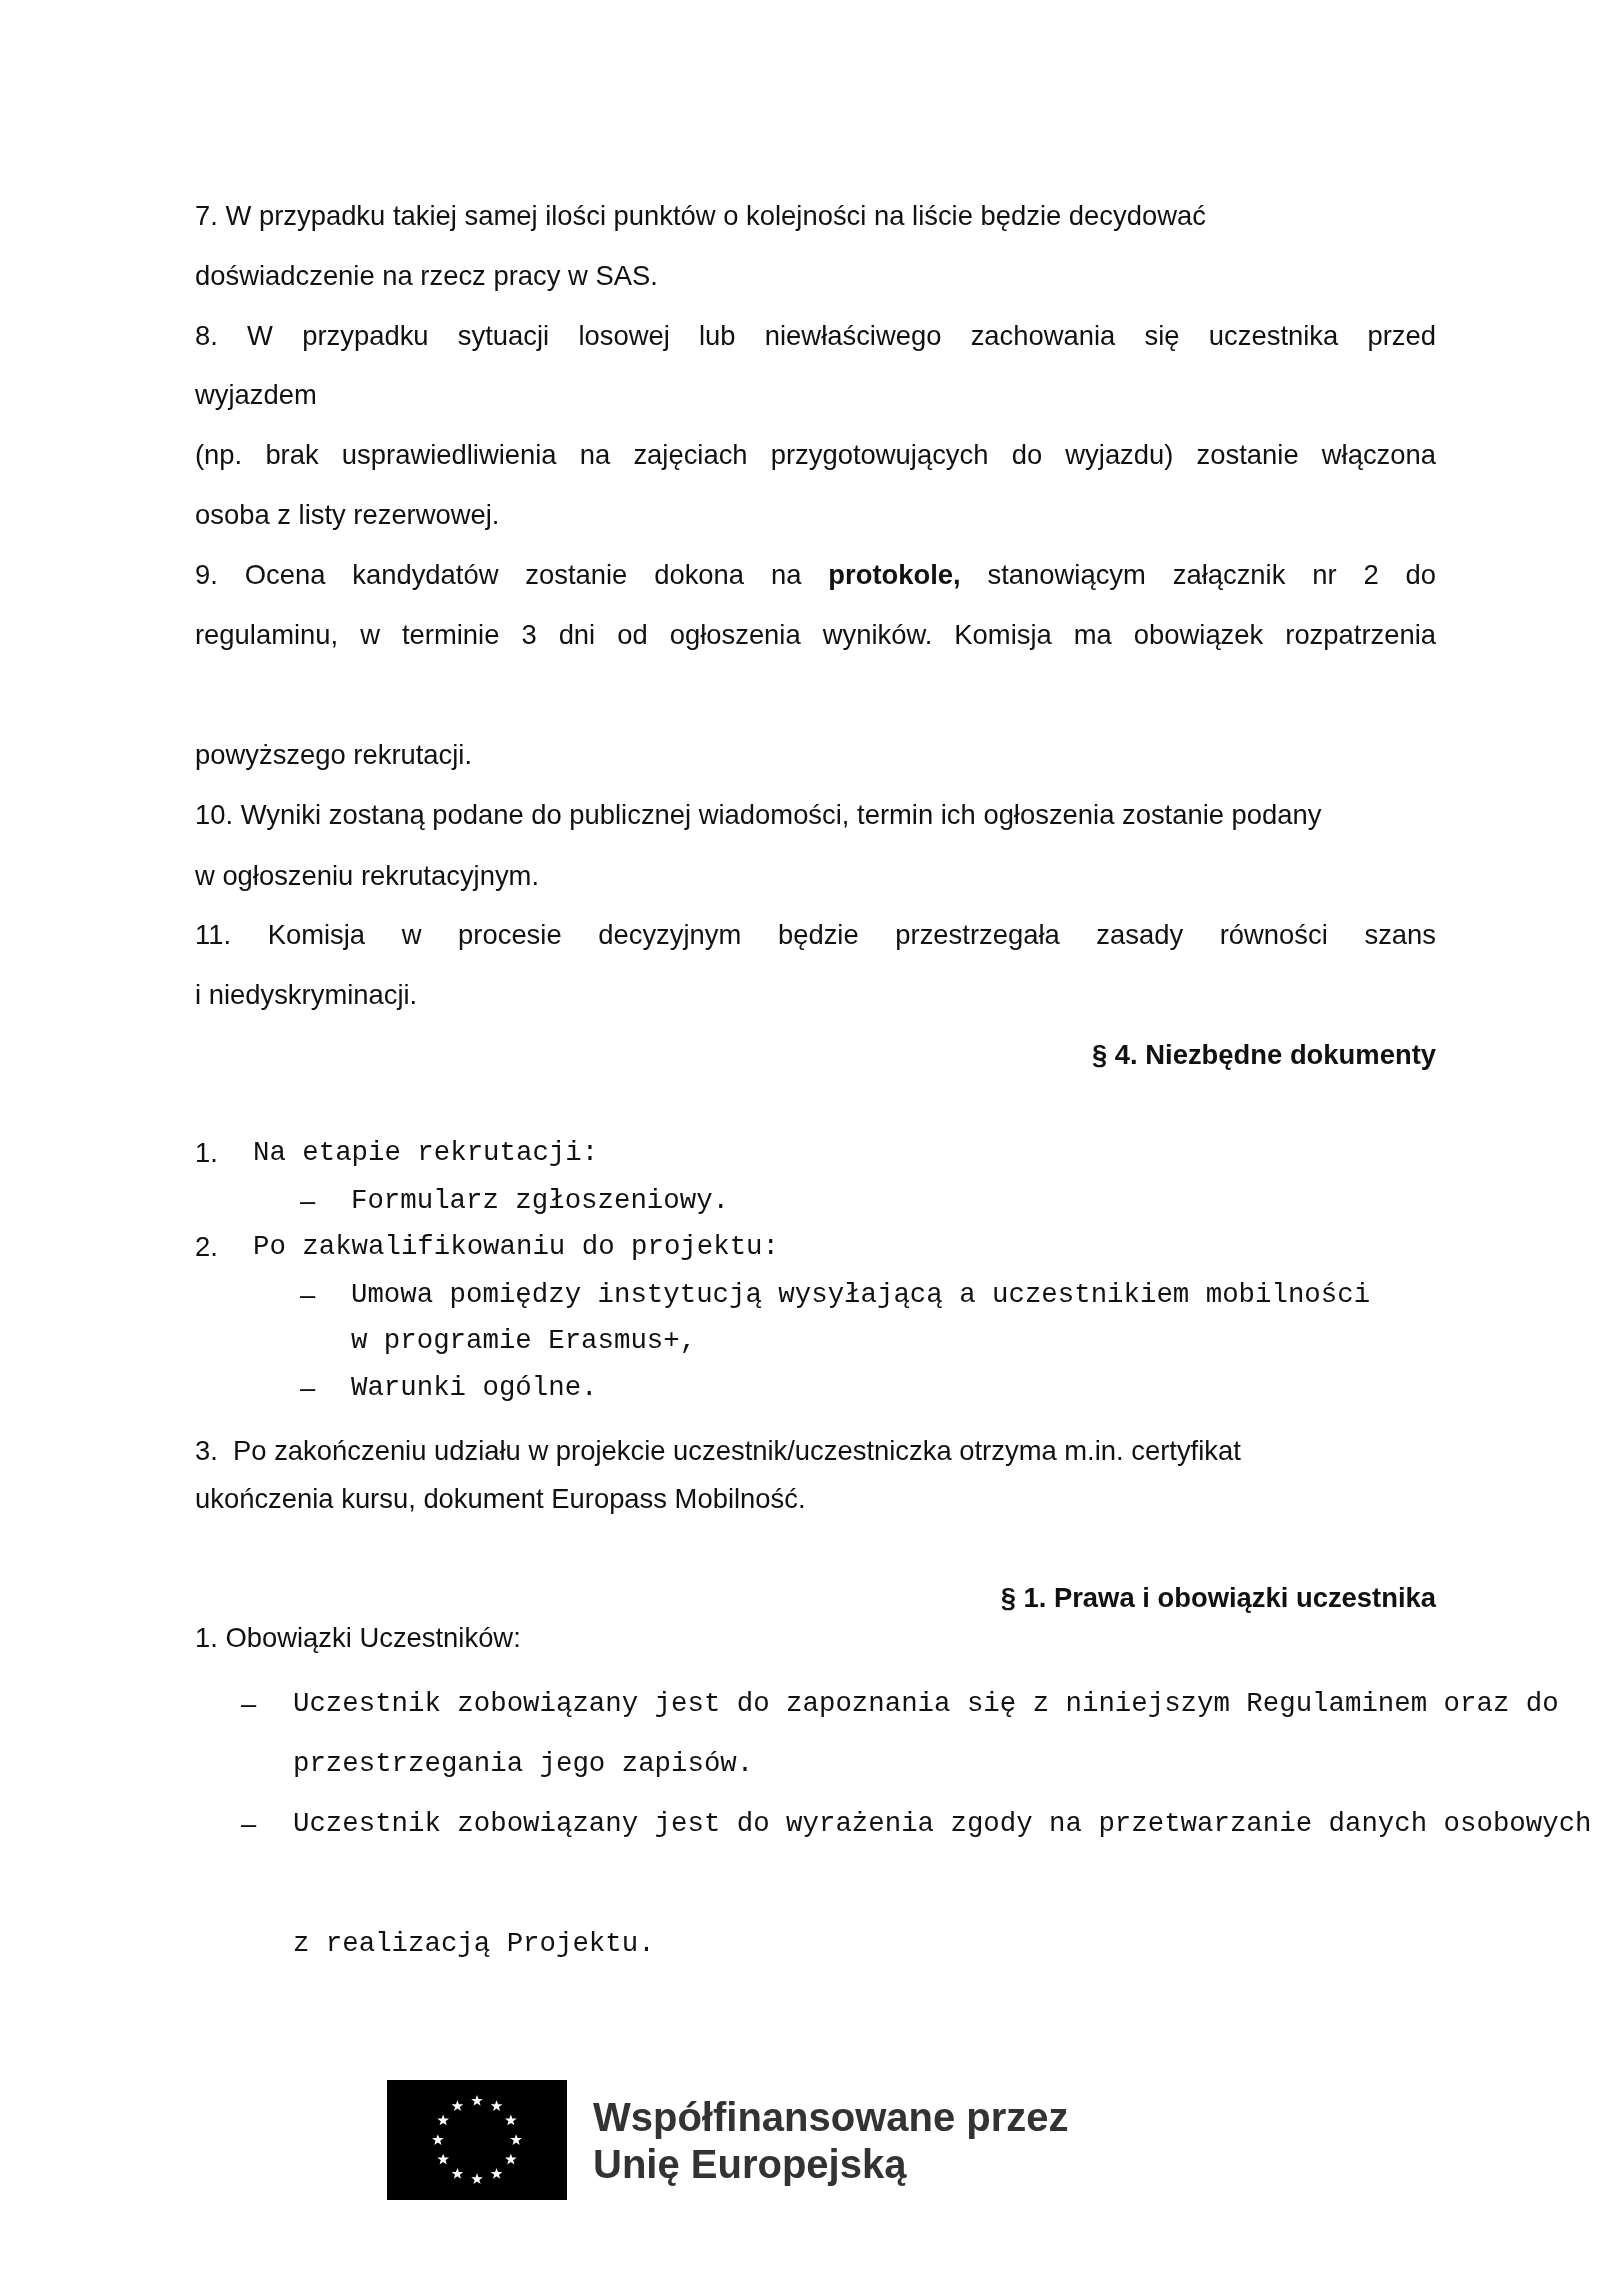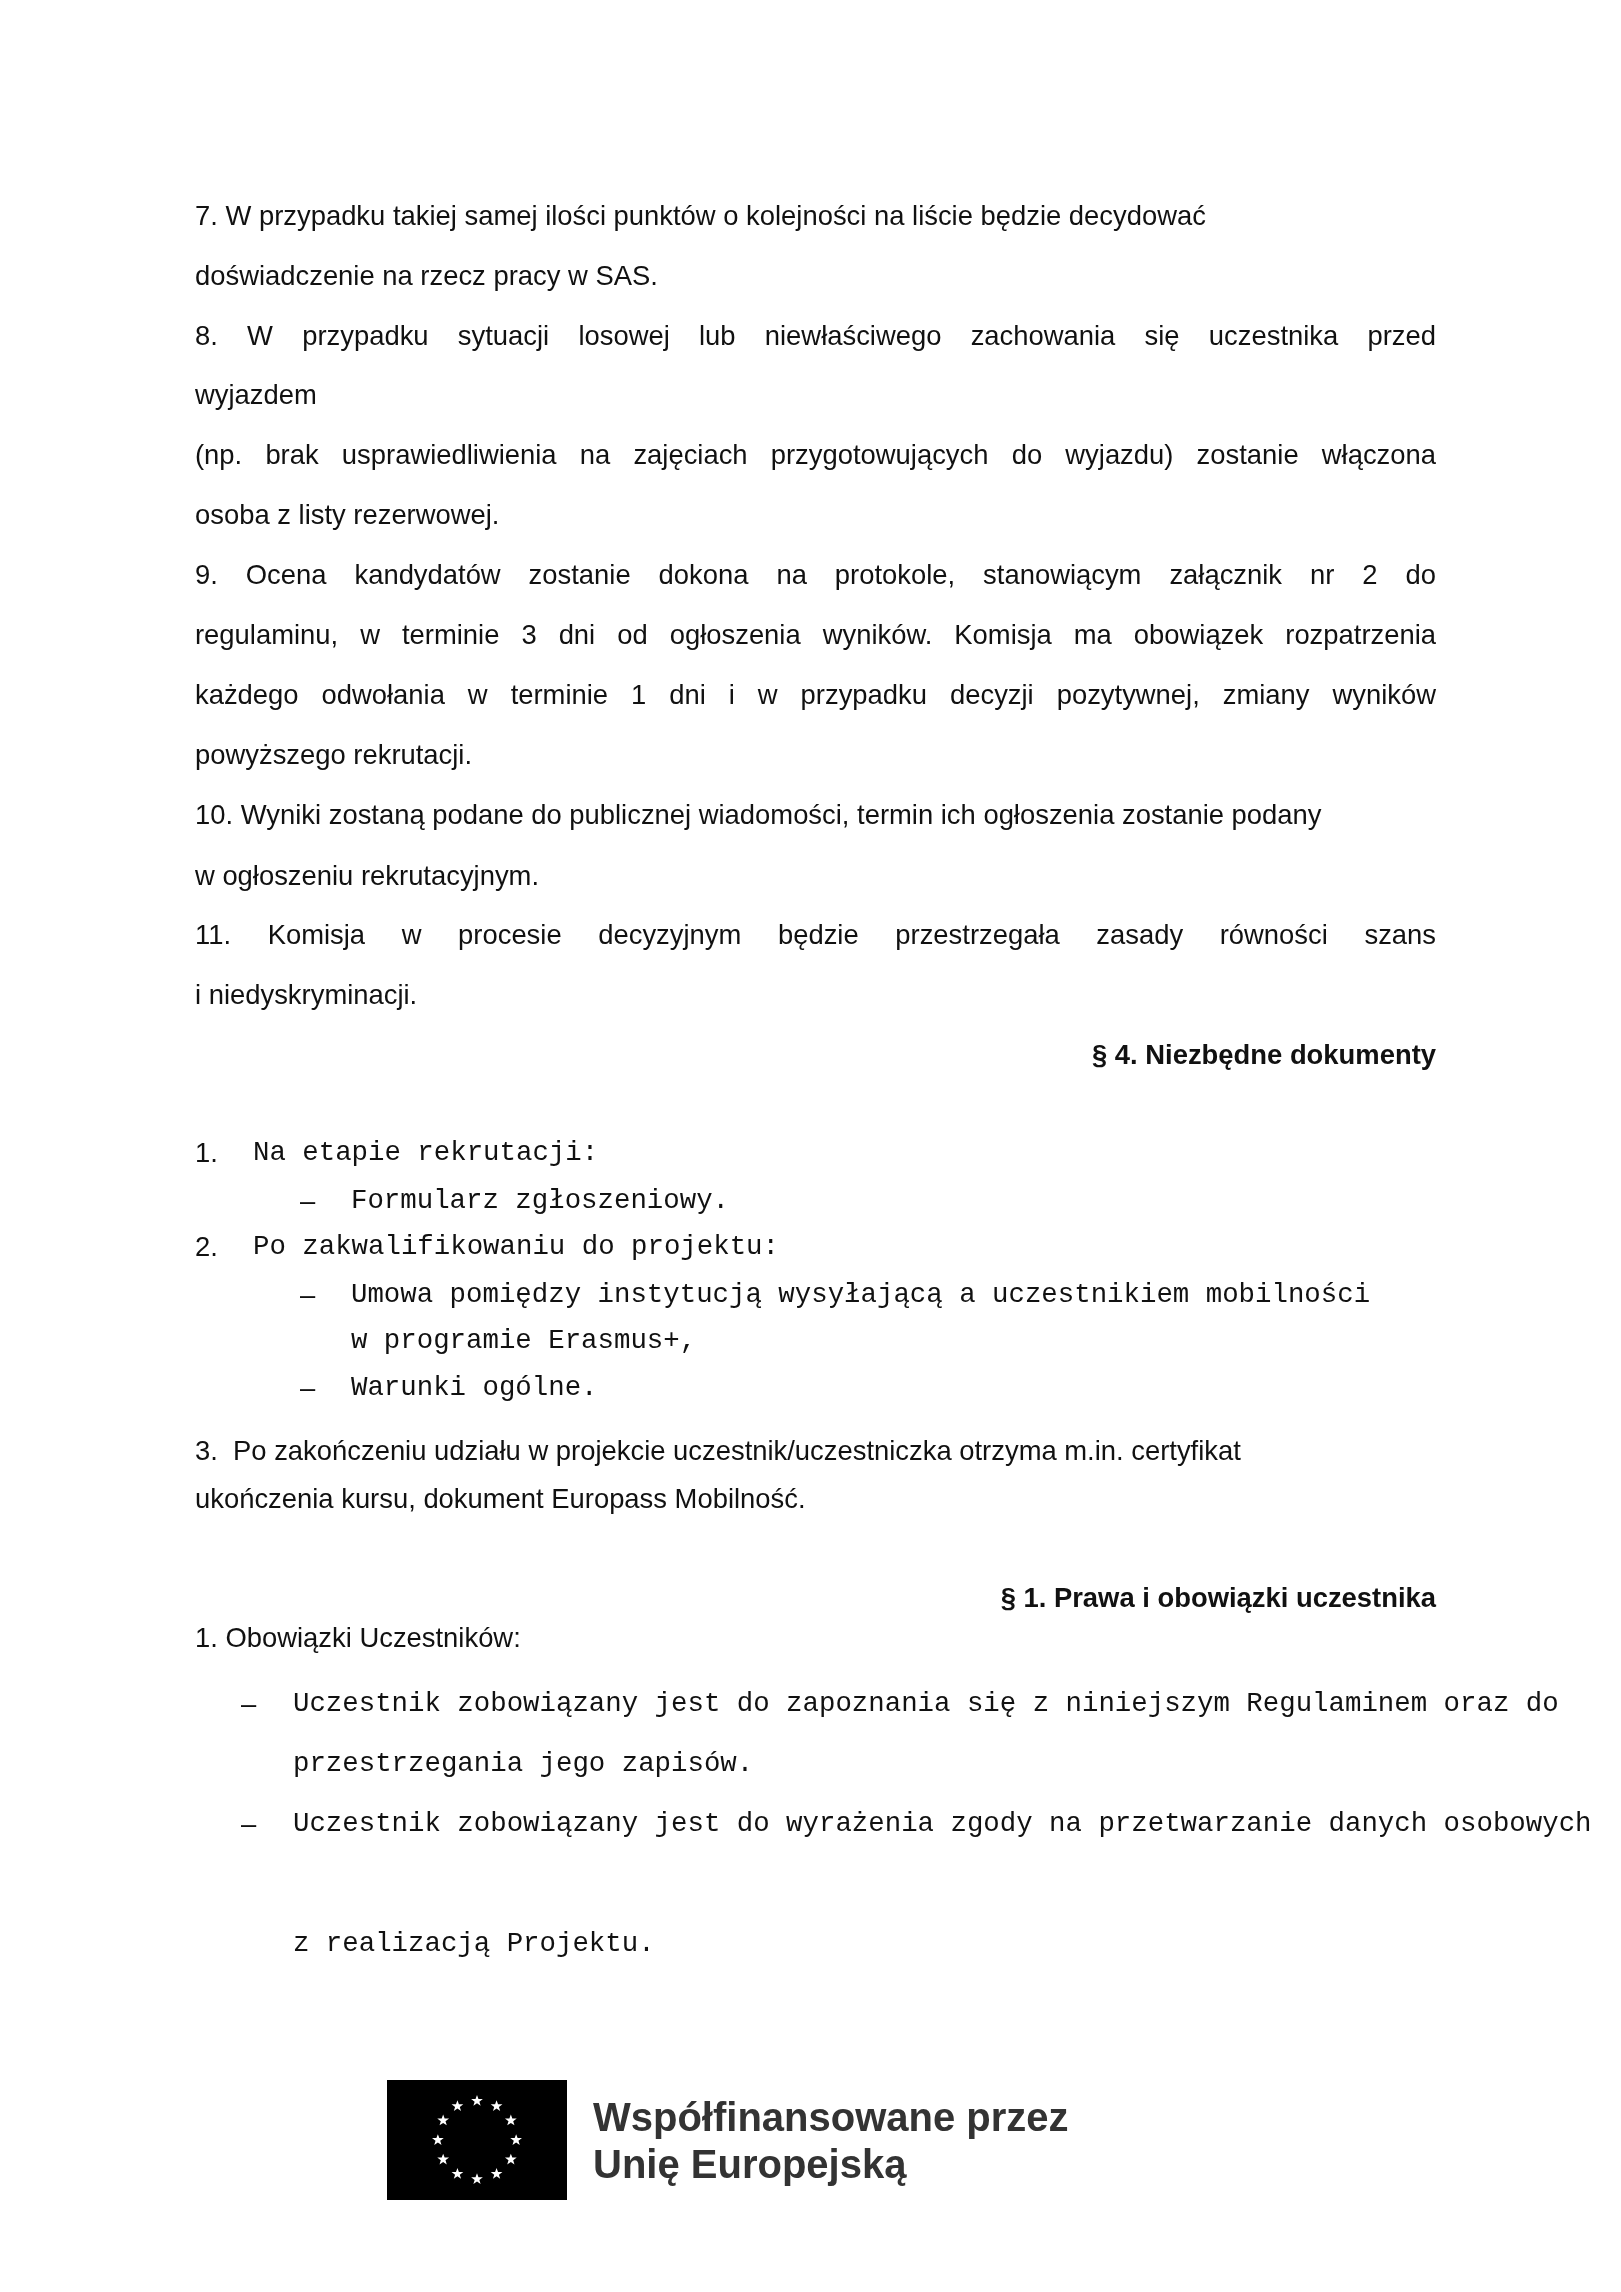--- a/index.html
+++ b/index.html
@@ -2,21 +2,21 @@
 <html><head>
 <meta charset="utf-8">
 <style>
   html, body { margin: 0; padding: 0; background: #ffffff; }
   body { width: 1621px; height: 2293px; position: relative; overflow: hidden;
          font-family: "Liberation Sans", "DejaVu Sans", sans-serif; color: #111; }
   .page { position: absolute; left: 0; top: 0; width: 1621px; height: 1835px; }
   .line { position: absolute; left: 195px; width: 1241px; font-size: 27.4px; line-height: 35px;
           white-space: nowrap; }
   .just { text-align: justify; text-align-last: justify; }
-  .bold { font-weight: normal; }
+  .bold { font-weight: bold; }
   .heading { position: absolute; left: 195px; width: 1241px; text-align: right;
              font-size: 27.4px; line-height: 35px; font-weight: bold; }
   .num { position: absolute; font-size: 27.4px; line-height: 35px; }
   .dash { position: absolute; font-size: 27.4px; line-height: 35px; }
   .sub { position: absolute; font-size: 27.4px; line-height: 35px; white-space: nowrap; font-family: Liberation Mono, monospace; }
   .eu-flag { position: absolute; left: 387px; top: 2080px; width: 180px; height: 120px; background: #000; }
   .eu-flag svg { width: 100%; height: 100%; display: block; }
   .eu-text { position: absolute; left: 593px; top: 2094px; font-size: 40px; line-height: 47px;
              font-weight: bold; color: #333; font-family: "Liberation Sans", sans-serif; }
 </style>
@@ -28,21 +28,20 @@
   <div class="line" style="top:198px">7. W przypadku takiej samej ilości punktów o kolejności na liście będzie decydować</div>
   <div class="line" style="top:258px">doświadczenie na rzecz pracy w SAS.</div>
 
   <div class="line just" style="top:318px">8. W przypadku sytuacji losowej lub niewłaściwego zachowania się uczestnika przed</div>
   <div class="line" style="top:377px">wyjazdem</div>
   <div class="line" style="top:497px">osoba z listy rezerwowej.</div>
   <div class="line just" style="top:437px">(np. brak usprawiedliwienia na zajęciach przygotowujących do wyjazdu) zostanie włączona</div>
 
   <div class="line just" style="top:557px"><span style="white-space:pre">9. Ocena kandydatów zostanie dokona na </span><span class="bold">protokole,</span><span style="white-space:pre"> stanowiącym załącznik nr 2 do</span></div>
   <div class="line just" style="top:617px">regulaminu, w terminie 3 dni od ogłoszenia wyników. Komisja ma obowiązek rozpatrzenia</div>
-  <div class="line just" style="top:677px">każdego odwołania w terminie 1 dni i w przypadku decyzji pozytywnej, zmiany wyników</div>
   <div class="line" style="top:737px">powyższego rekrutacji.</div>
 
   <div class="line" style="top:797px">10. Wyniki zostaną podane do publicznej wiadomości, termin ich ogłoszenia zostanie podany</div>
   <div class="line" style="top:858px">w ogłoszeniu rekrutacyjnym.</div>
 
   <div class="line just" style="top:917px">11. Komisja w procesie decyzyjnym będzie przestrzegała zasady równości szans</div>
   <div class="line" style="top:977px">i niedyskryminacji.</div>
 
   <div class="heading" style="top:1037px">§ 4. Niezbędne dokumenty</div>
 

